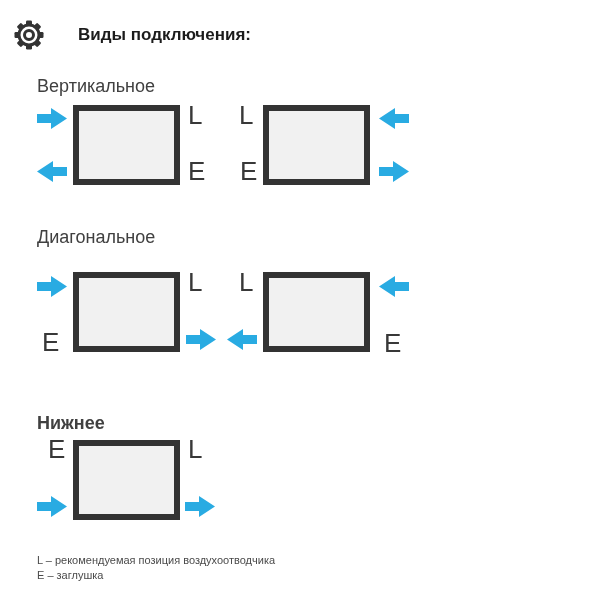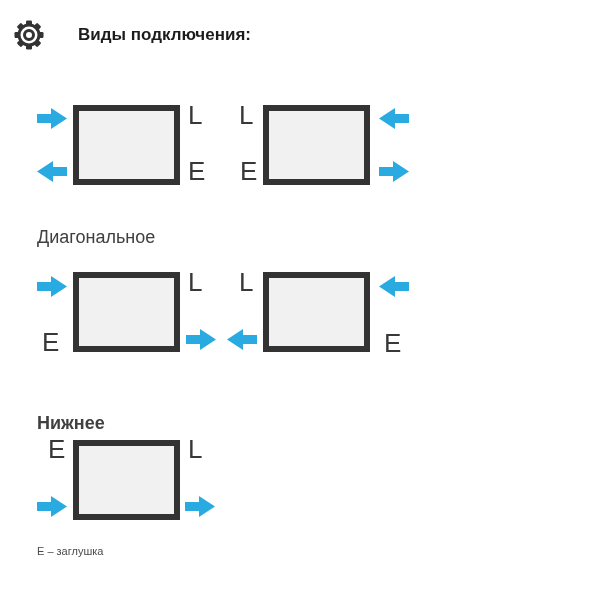--- a/index.html
+++ b/index.html
@@ -45,20 +45,21 @@
         <rect x="13" y="1.5" width="6" height="7" rx="1.2" transform="rotate(225 16 16)"></rect>
         <rect x="13" y="1.5" width="6" height="7" rx="1.2" transform="rotate(270 16 16)"></rect>
         <rect x="13" y="1.5" width="6" height="7" rx="1.2" transform="rotate(315 16 16)"></rect>
       </g>
       <circle cx="16" cy="16" r="10" fill="#ffffff" stroke="#333333" stroke-width="3"></circle>
       <circle cx="16" cy="16" r="4.5" fill="#ffffff" stroke="#333333" stroke-width="3"></circle>
     </svg>
   </div>
   <div class="page-title">Виды подключения:</div>
 
+  <div class="section-label" style="left:37px; top:76px;">Вертикальное</div>
 
   <div class="radiator" style="left:73px; top:105px;"></div>
   <div class="arrow" style="left:37px; top:108px;">
     <svg viewBox="0 0 30 21">
         <polygon fill="#29ABE2" points="0,6 14,6 14,0 30,10.5 14,21 14,15 0,15"></polygon>
       </svg>
   </div>
   <div class="arrow left" style="left:37px; top:161px;">
     <svg viewBox="0 0 30 21">
         <polygon fill="#29ABE2" points="0,6 14,6 14,0 30,10.5 14,21 14,15 0,15"></polygon>
@@ -120,15 +121,16 @@
     <svg viewBox="0 0 30 21">
         <polygon fill="#29ABE2" points="0,6 14,6 14,0 30,10.5 14,21 14,15 0,15"></polygon>
       </svg>
   </div>
   <div class="arrow" style="left:185px; top:496px;">
     <svg viewBox="0 0 30 21">
         <polygon fill="#29ABE2" points="0,6 14,6 14,0 30,10.5 14,21 14,15 0,15"></polygon>
       </svg>
   </div>
 
-  <div class="legend-line" style="left:37px; top:544px;">E – заглушка</div>
+  <div class="legend-line" style="left:37px; top:553px;">L – рекомендуемая позиция воздухоотводчика</div>
+  <div class="legend-line" style="left:37px; top:568px;">E – заглушка</div>
 
 </div>
 
 </body></html>

